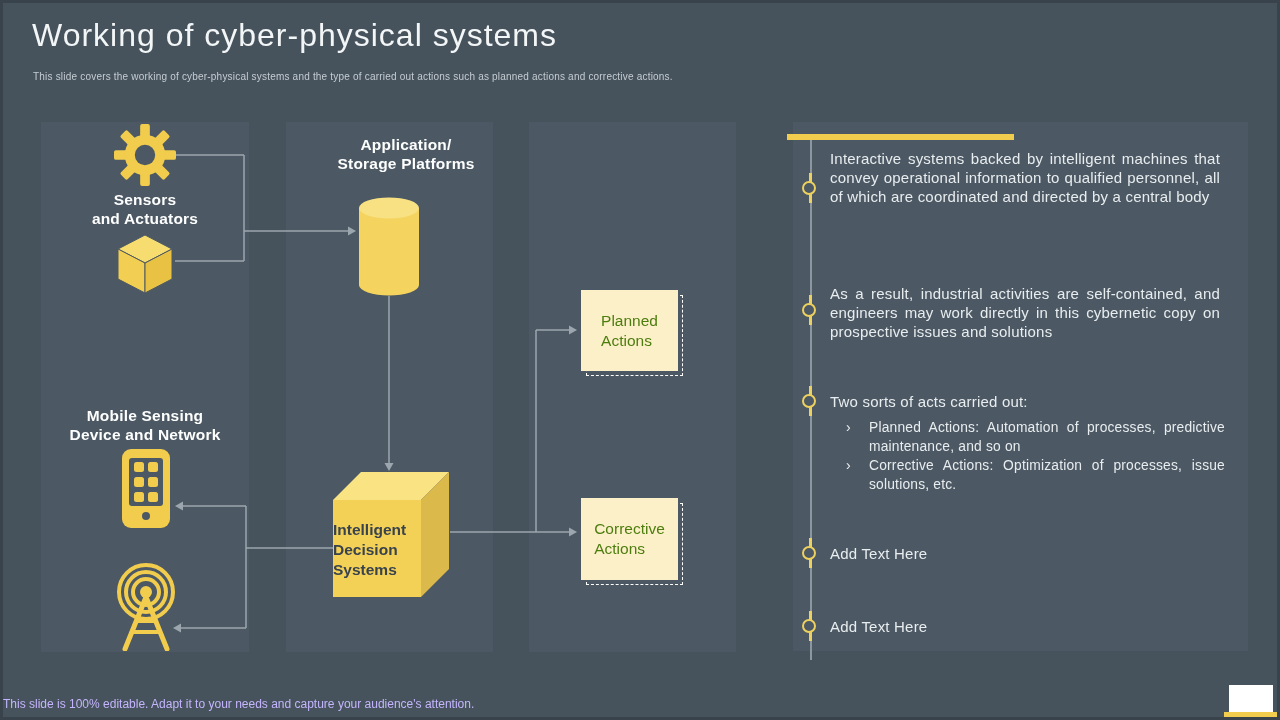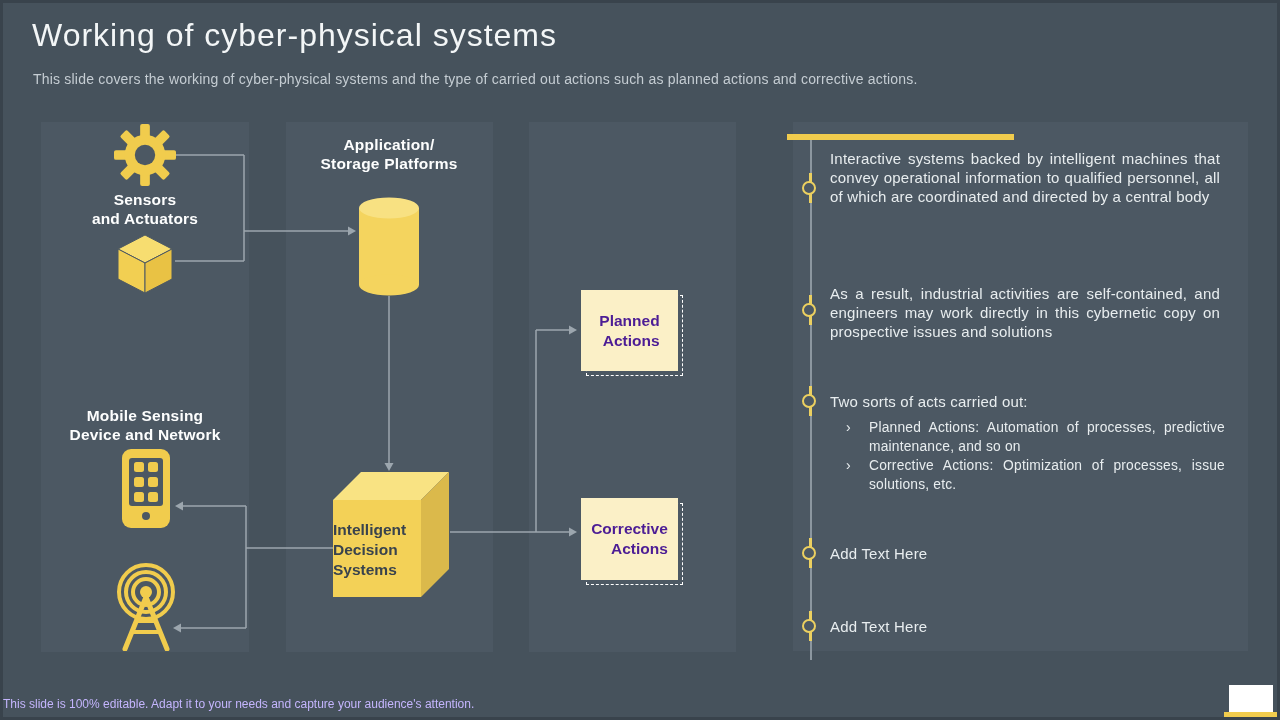--- a/index.html
+++ b/index.html
@@ -6,21 +6,21 @@
   .slide{
     position:relative; width:1280px; height:720px; overflow:hidden;
     background:#46525C; border:3px solid #39434C; box-sizing:border-box;
     font-family:"Liberation Sans", sans-serif;
   }
   .title{
     position:absolute; left:29px; top:14px; font-size:32px; font-weight:300;
     letter-spacing:1px; color:#F3F6F7;
   }
   .subtitle{
-    position:absolute; left:30px; top:68px; font-size:14px; color:#C5CDD3; letter-spacing:0.2px;
+    position:absolute; left:30px; top:68px; font-size:10px; color:#C5CDD3; letter-spacing:0.2px;
   }
   .panel{position:absolute; background:#4C5863;}
   .p-left{left:38px; top:119px; width:208px; height:530px;}
   .p-mid{left:283px; top:119px; width:207px; height:530px;}
   .p-act{left:526px; top:119px; width:207px; height:530px;}
   .p-right{left:790px; top:119px; width:455px; height:529px;}
 
   .connectors{position:absolute; left:0; top:0; pointer-events:none;}
 
   .panel-heading{
@@ -31,22 +31,22 @@
 
   .decision-label{
     position:absolute; left:330px; top:517px; width:88px; 
     font-weight:bold; font-size:15.5px; line-height:20px; color:#39434D; white-space:pre-line;
   }
   .action-shadow{position:absolute; border:1px dashed #FFFFFF; box-sizing:border-box;}
   .action-box{
     position:absolute; background:#FBF0C7; display:flex; align-items:center; justify-content:center;
   }
   .action-box .action-label{
-    font-weight:bold; font-size:15.5px; line-height:20px; color:#4c1d95;
-    text-align:right; white-space:pre-line;
+    font-weight:normal; font-size:15.5px; line-height:20px; color:#4d7c0f;
+    text-align:left; white-space:pre-line;
   }
 
   .accent-bar{position:absolute; left:784px; top:131px; width:227px; height:6px; background:#F1CC4D;}
   .tl-line{position:absolute; left:807px; top:137px; width:1.5px; height:520px; background:#8C97A0;}
   .tl-marker{position:absolute; left:796px; width:22px; height:30px;}
   .tl-marker .stem{position:absolute; left:9.5px; top:0; width:3px; height:30px; background:#ECD060;}
   .tl-marker .ring{
     position:absolute; left:3px; top:7.5px; width:10px; height:10px; border:2.5px solid #ECD060;
     border-radius:50%; background:#4C5863;
   }
@@ -152,21 +152,21 @@
       <circle cx="34" cy="33" r="20" stroke-width="4"></circle>
       <circle cx="34" cy="33" r="27" stroke-width="4"></circle>
       <path d="M34,38 L13,90" stroke-width="5" stroke-linecap="round"></path>
       <path d="M34,38 L55,90" stroke-width="5" stroke-linecap="round"></path>
       <path d="M25,62 H43" stroke-width="4"></path>
       <path d="M21,73 H47" stroke-width="4"></path>
     </g>
     <circle cx="34" cy="33" r="6" fill="#F1CC4D"></circle>
   </svg>
 
-  <div class="panel-heading" style="left:293px; top:132px; width:186px;">Application/
+  <div class="panel-heading" style="left:310px; top:132px; width:186px;">Application/
 Storage Platforms</div>
 
   <svg class="icon" style="left:355px; top:194px" width="62" height="100" viewBox="0 0 62 100">
     <rect x="1" y="11" width="60" height="77" fill="#F4D45E"></rect>
     <ellipse cx="31" cy="88" rx="30" ry="10.5" fill="#F4D45E"></ellipse>
     <ellipse cx="31" cy="11" rx="30" ry="10.5" fill="#F8E182"></ellipse>
   </svg>
 
   <svg class="icon" style="left:329px; top:468px" width="118" height="127" viewBox="0 0 118 127">
     <polygon points="1,29 29,1 117,1 89,29" fill="#F9E383"></polygon>

